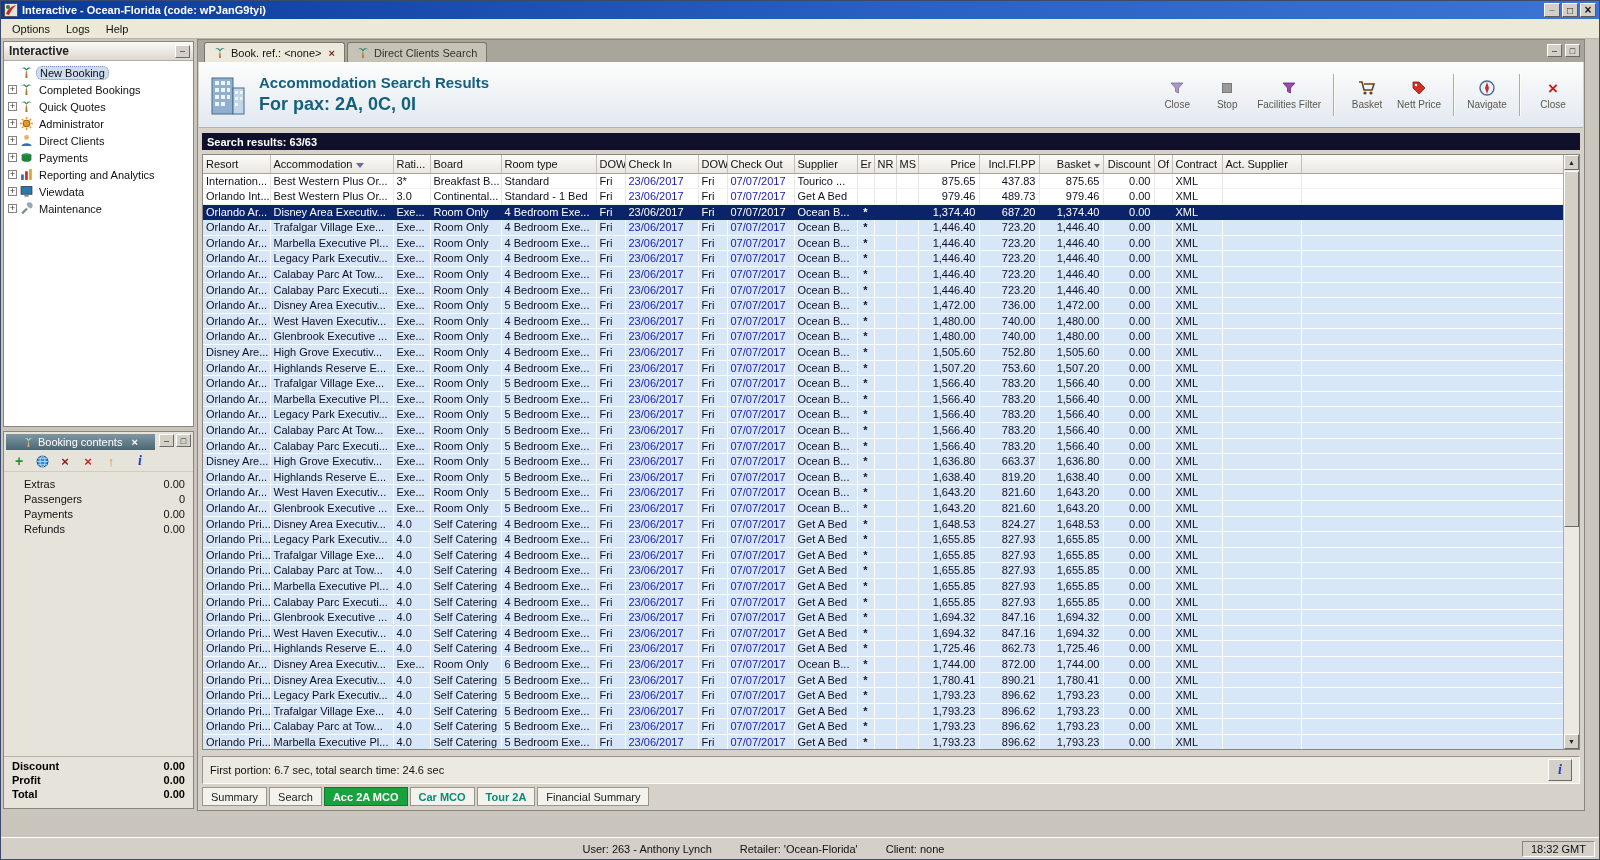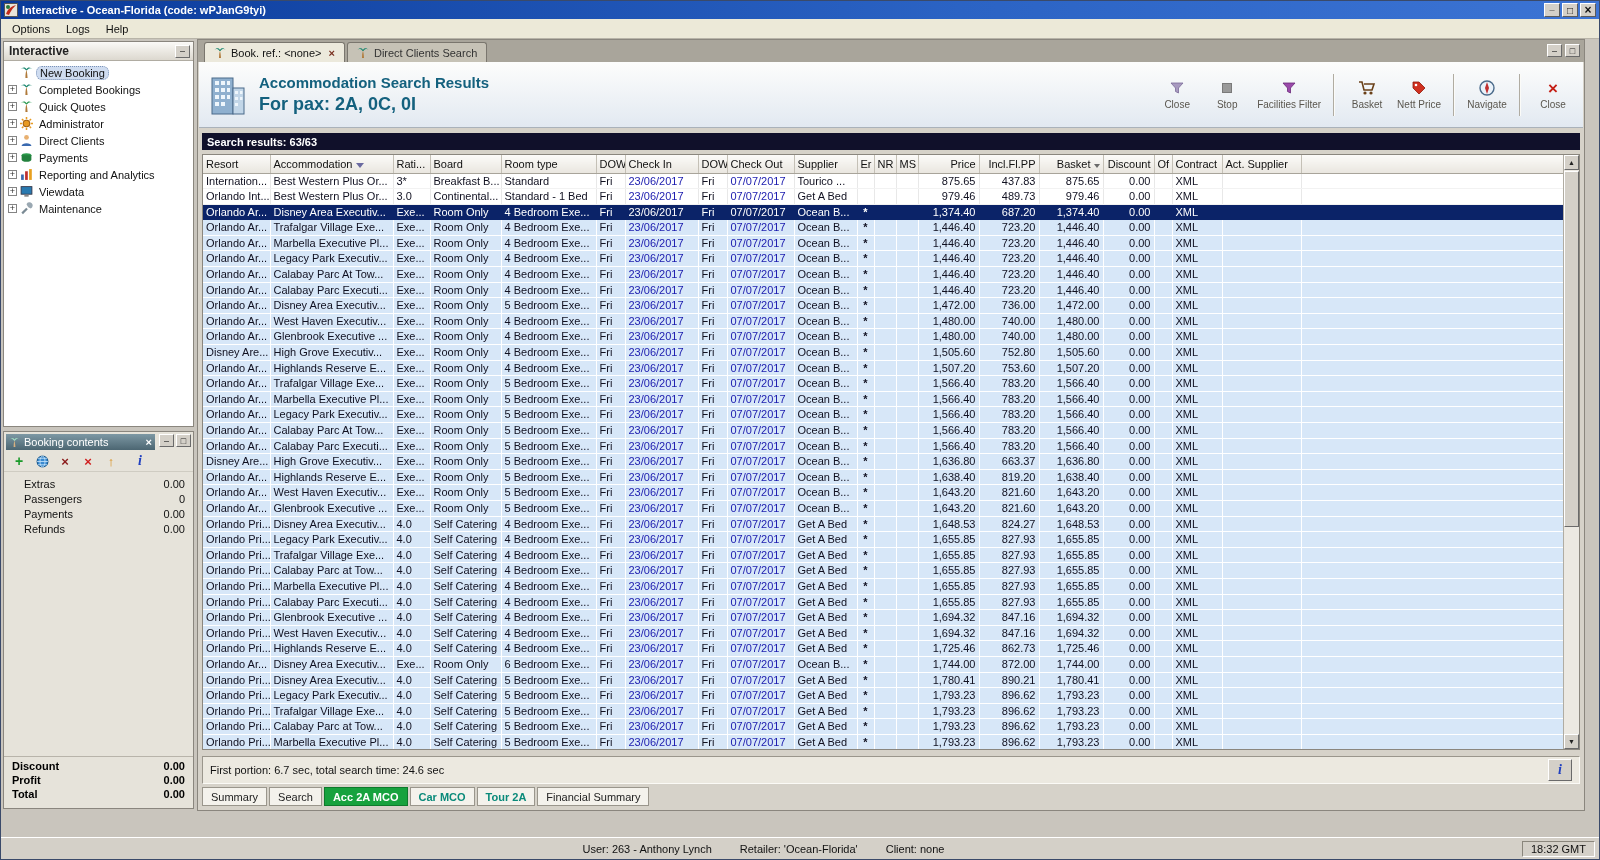--- a/index.html
+++ b/index.html
@@ -42,21 +42,21 @@
   .no-expander { width:9px; flex:none; }
   .tree-icon { width:13px; height:13px; flex:none; display:inline-flex; }
   .tree-label { padding:0 3px; color:#111;border-radius:6px; }
   .tree-item.selected .tree-label { background:#cfdcf0; border:1px dotted #7a92b8; }
 
   
   .bc-panel { position:absolute; left:2px; top:392px; width:191px; height:378px; background:#e6e3da;
     border:1px solid #8a867e; display:flex; flex-direction:column; }
   .bc-titlerow { display:flex; align-items:flex-start; padding:2px 2px 0 2px; gap:4px; }
   .bc-titlebar { flex:1; height:16px; background:linear-gradient(#7d98a4,#4c6672); color:#fff;
-    display:flex; align-items:center; gap:4px; padding:0 3px; font-size:11px; }
+    display:flex; align-items:center; gap:4px; padding:0 17px; font-size:11px; }
   .bc-title-label { flex:1; white-space:nowrap; overflow:hidden; }
   .bc-x { color:#fff; font-weight:bold; font-size:11px; }
   .bc-winbtns { display:flex; gap:2px; }
   .bc-toolbar { display:flex; align-items:center; gap:9px; padding:4px 6px 3px 8px; border-bottom:1px solid #cfccc2; }
   .bc-toolbar span { display:inline-flex; align-items:center; justify-content:center; width:14px; height:14px; }
   .g-plus { color:#1a9a2a; font-weight:bold; font-size:14px; }
   .g-x1 { color:#8a1a1a; font-weight:bold; font-size:13px; }
   .g-x2 { color:#d02020; font-weight:bold; font-size:13px; }
   .g-up { color:#d88a10; font-weight:bold; font-size:13px; }
   .g-info { color:#2040c0; font-family:"Liberation Serif",serif; font-weight:bold; font-style:italic; font-size:14px; margin-left:6px; }

